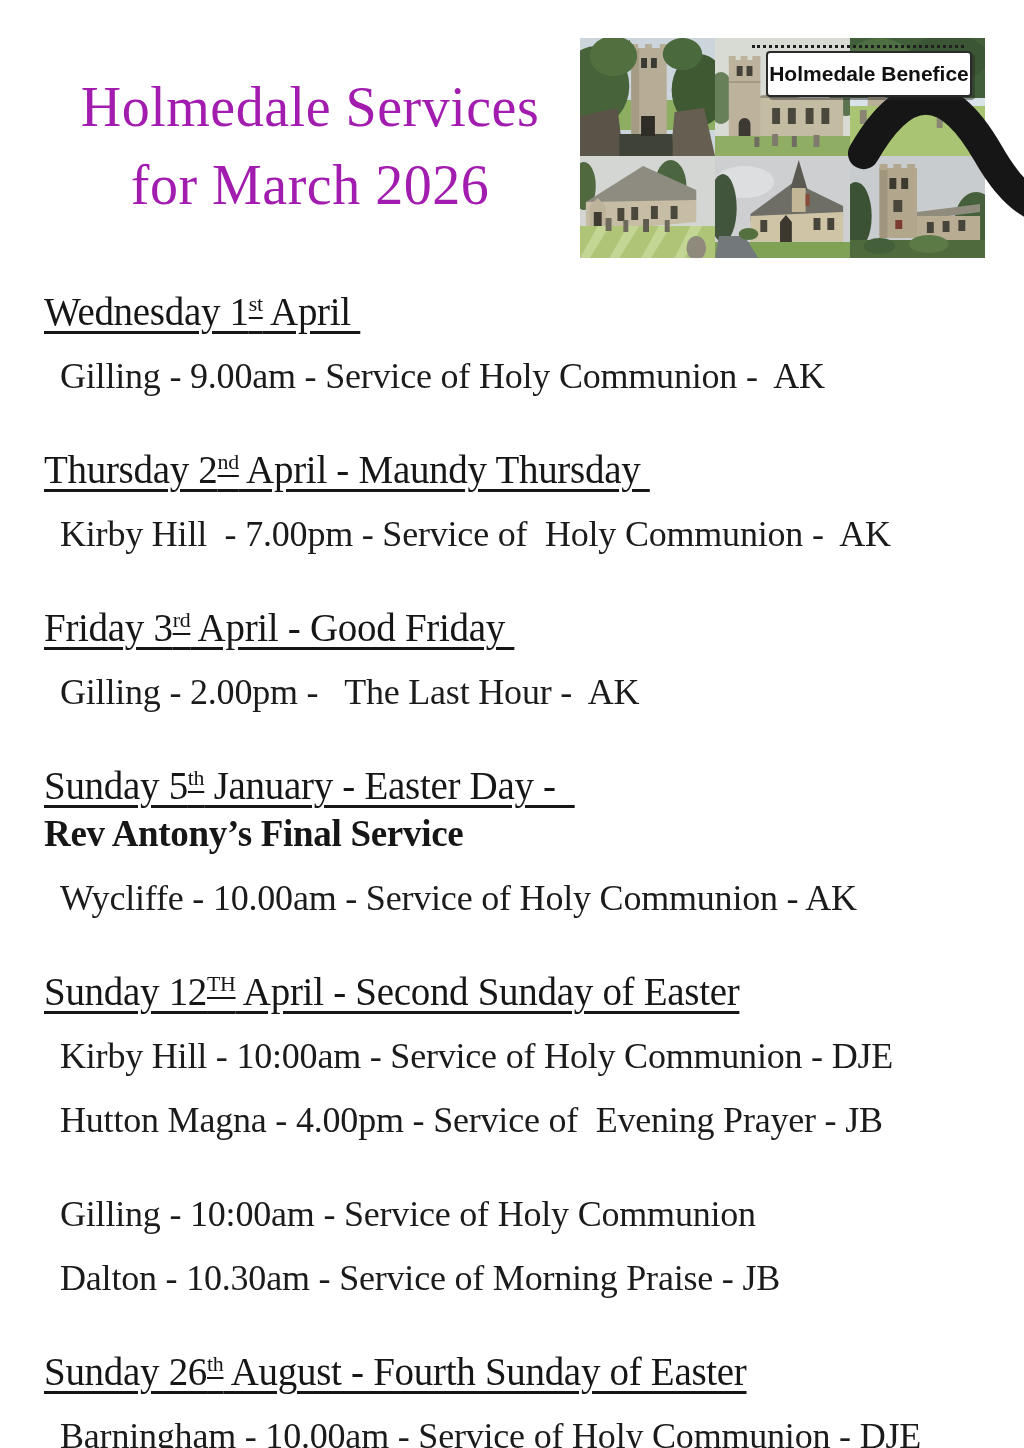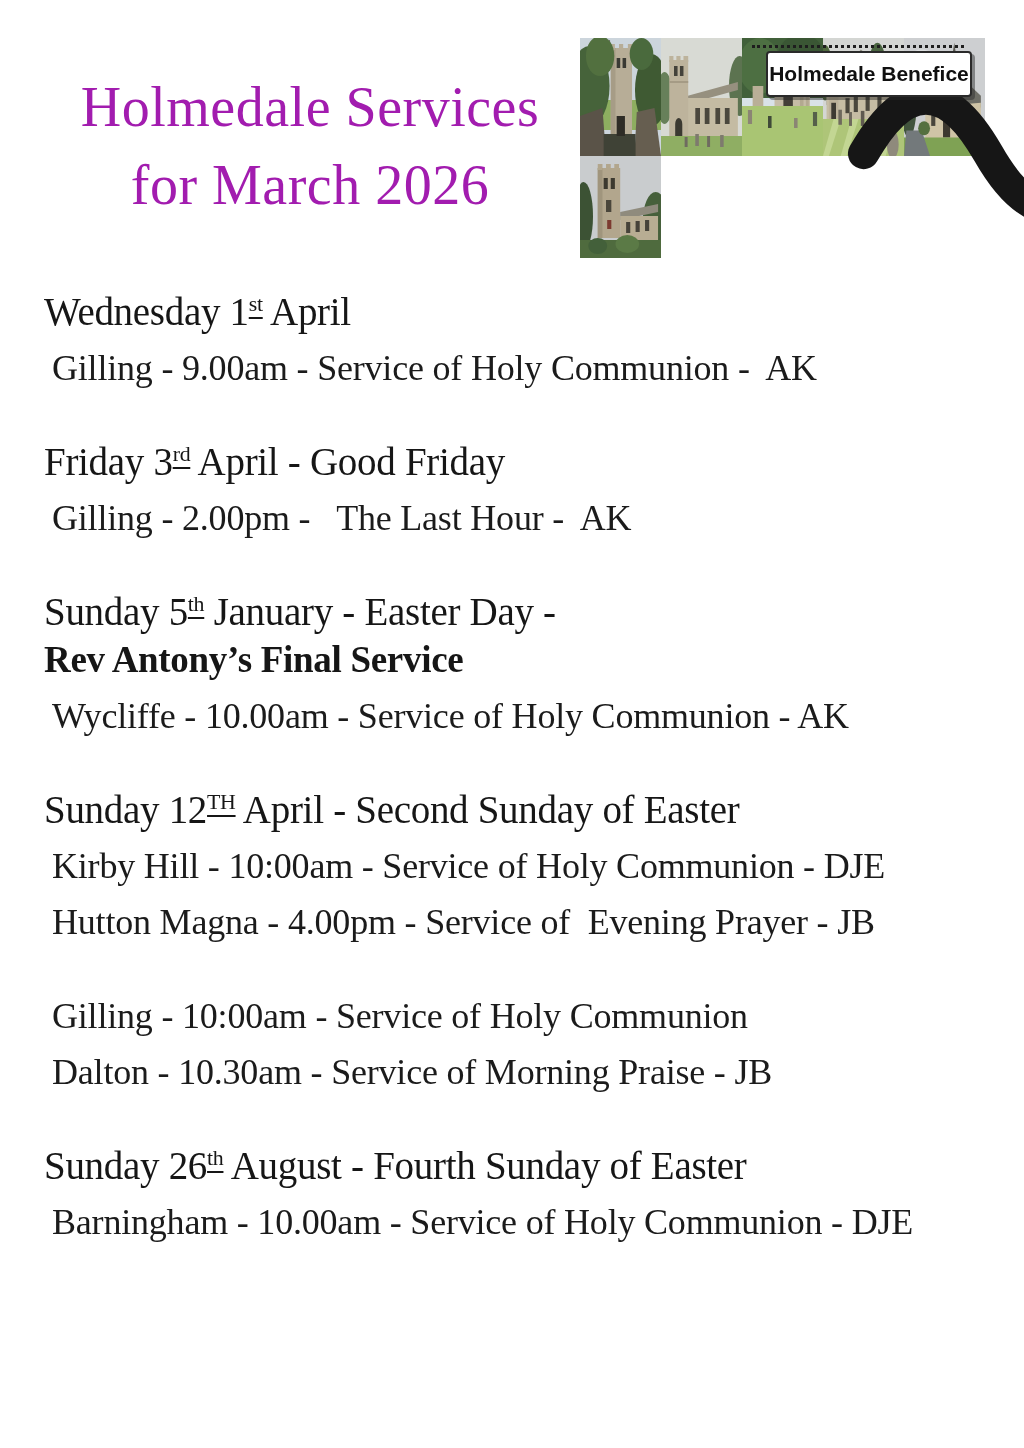--- a/index.html
+++ b/index.html
@@ -27,21 +27,21 @@
   }
 
   
   .collage {
     position: absolute;
     left: 580px;
     top: 38px;
     width: 405px;
     height: 212px;
     display: grid;
-    grid-template-columns: repeat(5, 1fr);
+    grid-template-columns: repeat(3, 1fr);
     grid-template-rows: 118px 102px;
   }
   .collage .cell { width: 100%; height: 100%; overflow: hidden; }
   .collage svg { display: block; width: 100%; height: 100%; }
 
   .badge {
     position: absolute;
     left: 186px;
     top: 13px;
     width: 202px;
@@ -81,20 +81,21 @@
     left: 44px;
     top: 288px;
     width: 940px;
   }
   .svc { margin: 0 0 46px 0; }
   .svc-heading {
     margin: 0;
     font-size: 39px;
     font-weight: 400;
     line-height: 48px;
+    text-decoration: underline;
     text-decoration-thickness: 2.5px;
     text-underline-offset: 6px;
     white-space: pre-wrap;
     letter-spacing: -0.3px;
   }
   .svc-sup {
     font-size: 56%;
     vertical-align: super;
     line-height: 0;
     text-decoration: underline;
@@ -102,21 +103,21 @@
   }
   .svc-note {
     margin: 0;
     font-size: 37px;
     font-weight: 700;
     line-height: 48px;
     letter-spacing: -0.3px;
     white-space: pre-wrap;
   }
   .svc-line {
-    margin: 8px;
+    margin: 16px;
     font-size: 36px;
     font-weight: 400;
     line-height: 48px;
     letter-spacing: -0.2px;
     white-space: pre-wrap;
     color: #1b1b1b;
   }
 </style>
 </head>
 <body>
@@ -279,20 +280,24 @@
     </div>
   </div>
 
   <div class="services">
 
     <section class="svc">
       <h2 class="svc-heading"><span>Wednesday 1</span><sup class="svc-sup">st</sup><span> April </span></h2>
       <p class="svc-line">Gilling - 9.00am - Service of Holy Communion -  AK</p>
     </section>
 
+    <section class="svc">
+      <h2 class="svc-heading"><span>Thursday 2</span><sup class="svc-sup">nd</sup><span> April - Maundy Thursday </span></h2>
+      <p class="svc-line">Kirby Hill  - 7.00pm - Service of  Holy Communion -  AK</p>
+    </section>
 
     <section class="svc">
       <h2 class="svc-heading"><span>Friday 3</span><sup class="svc-sup">rd</sup><span> April - Good Friday </span></h2>
       <p class="svc-line">Gilling - 2.00pm -   The Last Hour -  AK</p>
     </section>
 
     <section class="svc">
       <h2 class="svc-heading"><span>Sunday 5</span><sup class="svc-sup">th</sup><span> January - Easter Day -  </span></h2>
       <p class="svc-note">Rev Antony’s Final Service</p>
       <p class="svc-line">Wycliffe - 10.00am - Service of Holy Communion - AK</p>

